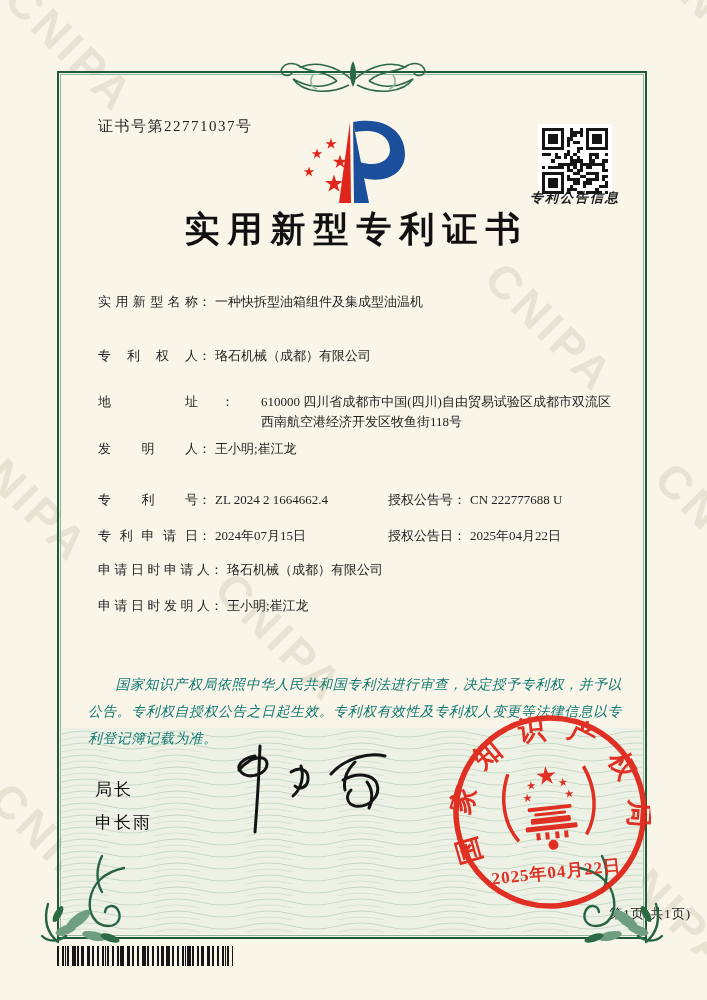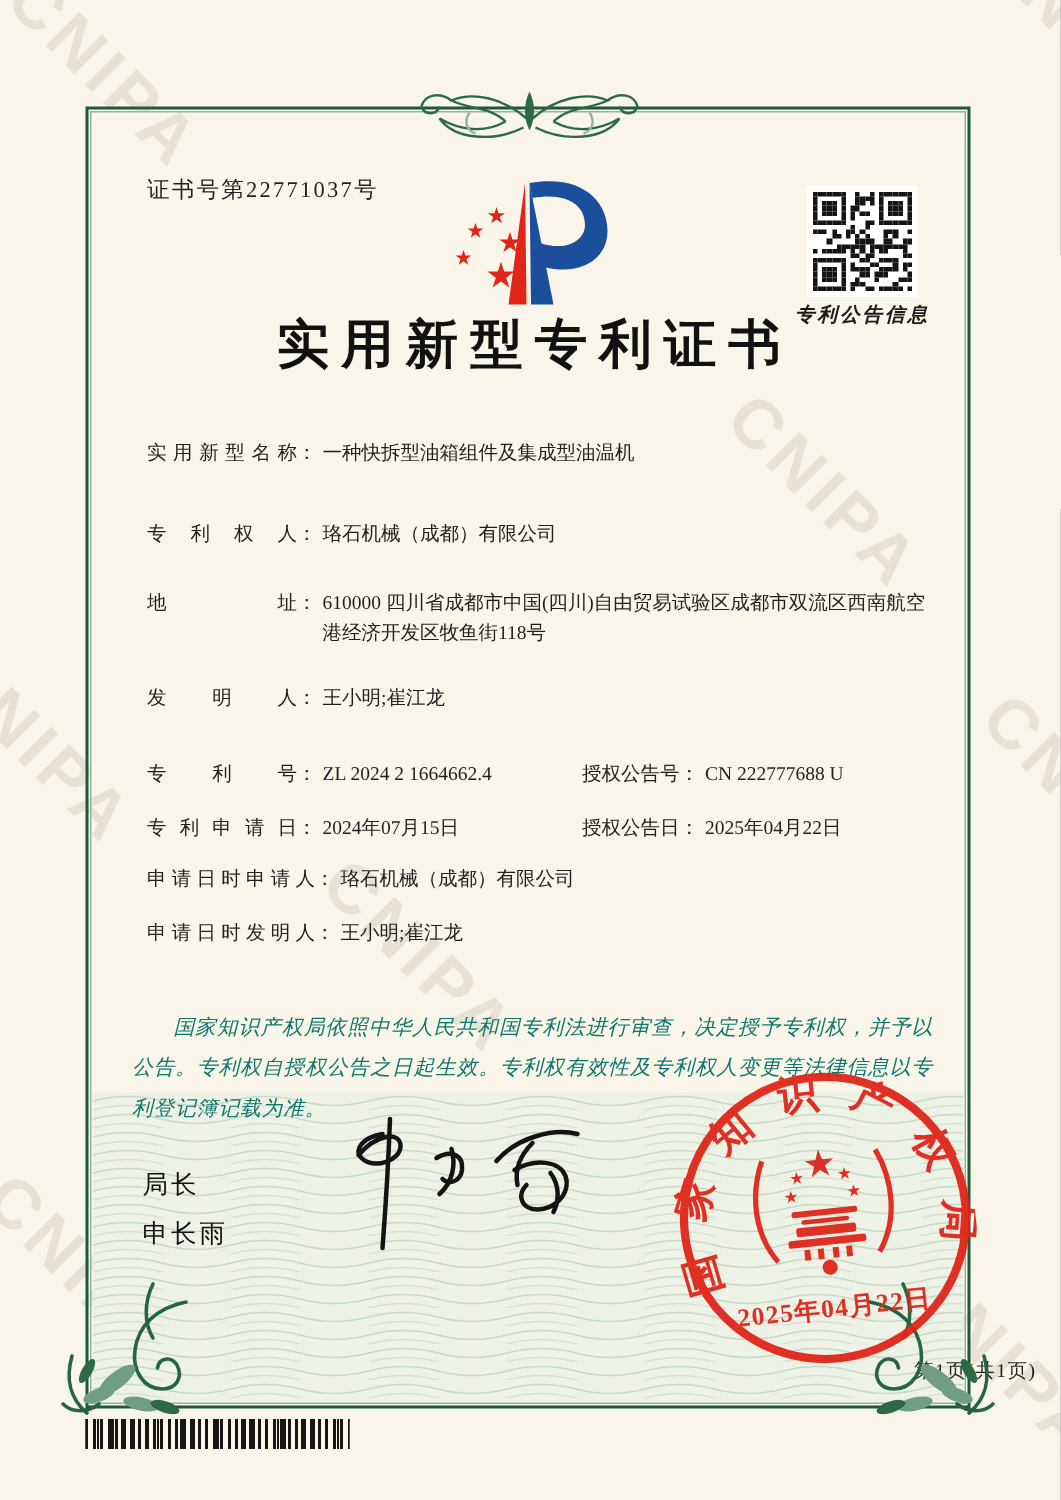--- a/index.html
+++ b/index.html
@@ -31,28 +31,28 @@
   .orn-bl{left:36px;top:848px;}
   .orn-br{left:568px;top:848px;transform:scaleX(-1);}
   
   .cert-no{position:absolute;left:98px;top:117px;font-size:15px;letter-spacing:1.5px;z-index:2;}
   .logo{position:absolute;left:293px;top:110px;z-index:2;}
   .qr-wrap{position:absolute;left:538px;top:124px;width:74px;height:74px;background:#fff;
     display:flex;align-items:center;justify-content:center;z-index:2;}
   #qr{display:grid;grid-template-columns:repeat(21,1fr);grid-template-rows:repeat(21,1fr);
     width:66px;height:66px;background:#fff;}
   #qr .on{background:#151515;}
-  .qr-caption{position:absolute;left:520px;top:201px;width:110px;text-align:center;
+  .qr-caption{position:absolute;left:520px;top:189px;width:110px;text-align:center;
     font-size:13px;letter-spacing:2px;font-style:italic;font-weight:bold;color:#1b1b1b;z-index:2;}
   .title{position:absolute;left:6px;right:0;top:206px;text-align:center;
     font-size:35px;font-weight:bold;letter-spacing:8px;color:#111;z-index:2;}
   
   .fields{position:absolute;left:98px;top:292px;width:520px;font-size:13px;z-index:2;}
   .frow{display:flex;line-height:1.55;}
-  .mb1{margin-bottom:34px;}.mb2{margin-bottom:26px;}.mb3{margin-bottom:22px;}
+  .mb1{margin-bottom:34px;}.mb2{margin-bottom:26px;}.mb3{margin-bottom:6px;gap:23px;}
   .mb4{margin-bottom:31px;}.mb5{margin-bottom:16px;}.mb6{margin-bottom:14px;}
   .mb7{margin-bottom:16px;}
   .flabel{display:inline-block;width:100px;text-align:justify;text-align-last:justify;flex:none;}
   .flabel.wide{width:112px;}
   .colon{flex:none;margin-right:4px;}
   .fvalue{flex:1;}
   .col1{display:flex;flex:1;}
   .col2{display:flex;width:230px;flex:none;margin-left:auto;}
   
   .grant-para{

